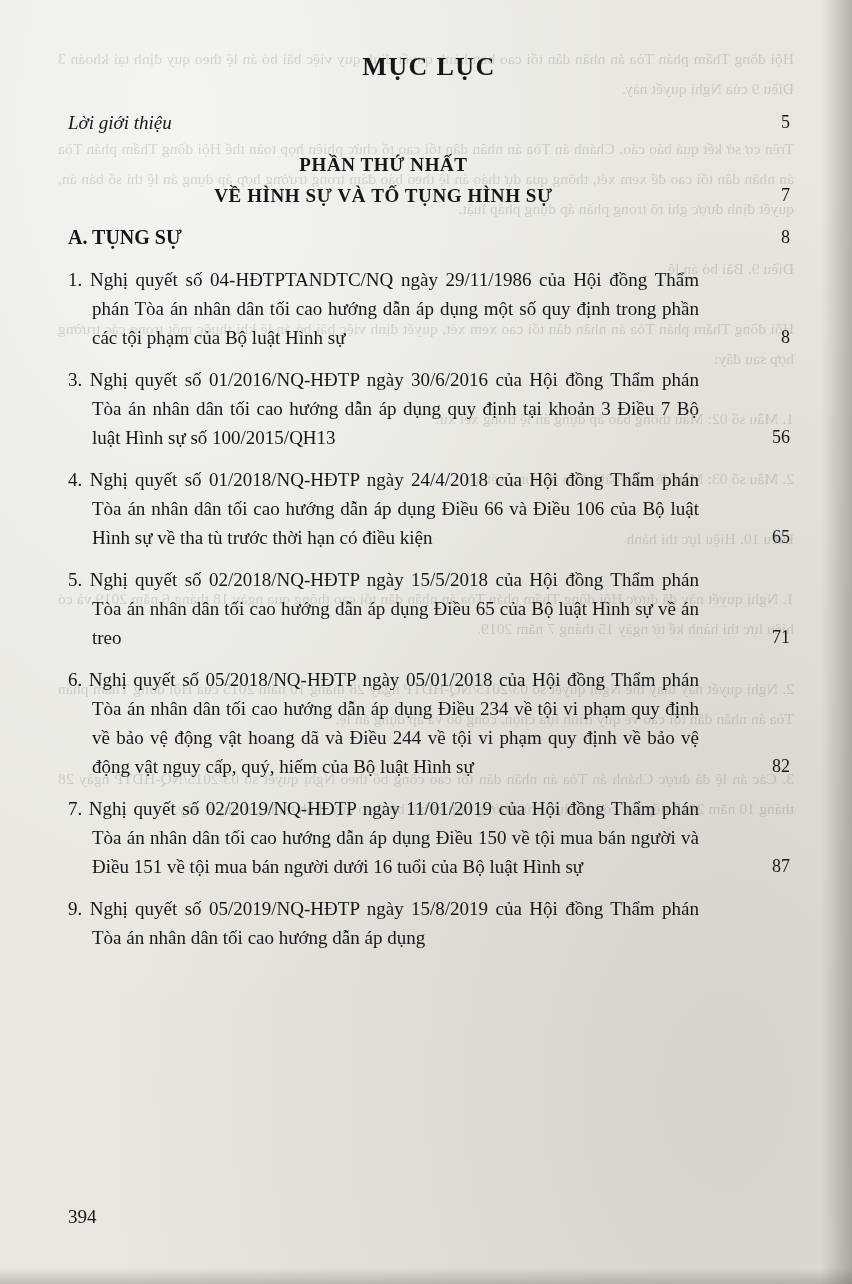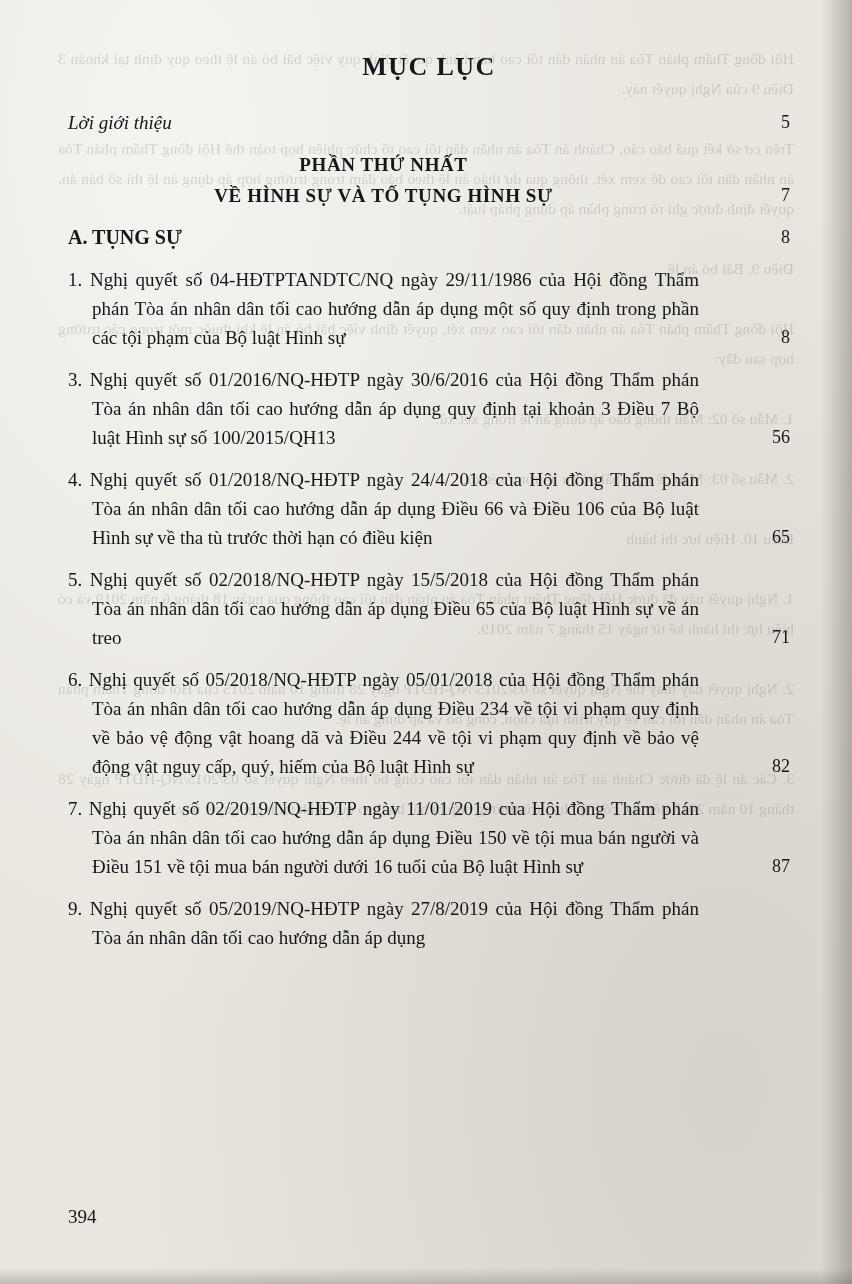--- a/index.html
+++ b/index.html
@@ -196,21 +196,21 @@
       <div class="page-num">82</div>
     </div>
 
     <div class="row entry">
       <div class="text">7. Nghị quyết số 02/2019/NQ-HĐTP ngày 11/01/2019 của Hội đồng Thẩm phán Tòa án nhân dân tối cao hướng dẫn áp dụng Điều 150 về tội mua bán người và Điều 151 về tội mua bán người dưới 16 tuổi của Bộ luật Hình sự</div>
       <div class="page-num">87</div>
     </div>
 
 
     <div class="row entry last">
-      <div class="text">9. Nghị quyết số 05/2019/NQ-HĐTP ngày 27/8/2019 của Hội đồng Thẩm phán Tòa án nhân dân tối cao hướng dẫn áp dụng</div>
+      <div class="text">9. Nghị quyết số 05/2019/NQ-HĐTP ngày 15/8/2019 của Hội đồng Thẩm phán Tòa án nhân dân tối cao hướng dẫn áp dụng</div>
       <div class="page-num"></div>
     </div>
 
   </div>
 
   <div class="folio">394</div>
   <div class="spine"></div>
   <div class="edge-bottom"></div>
 
 </div>

